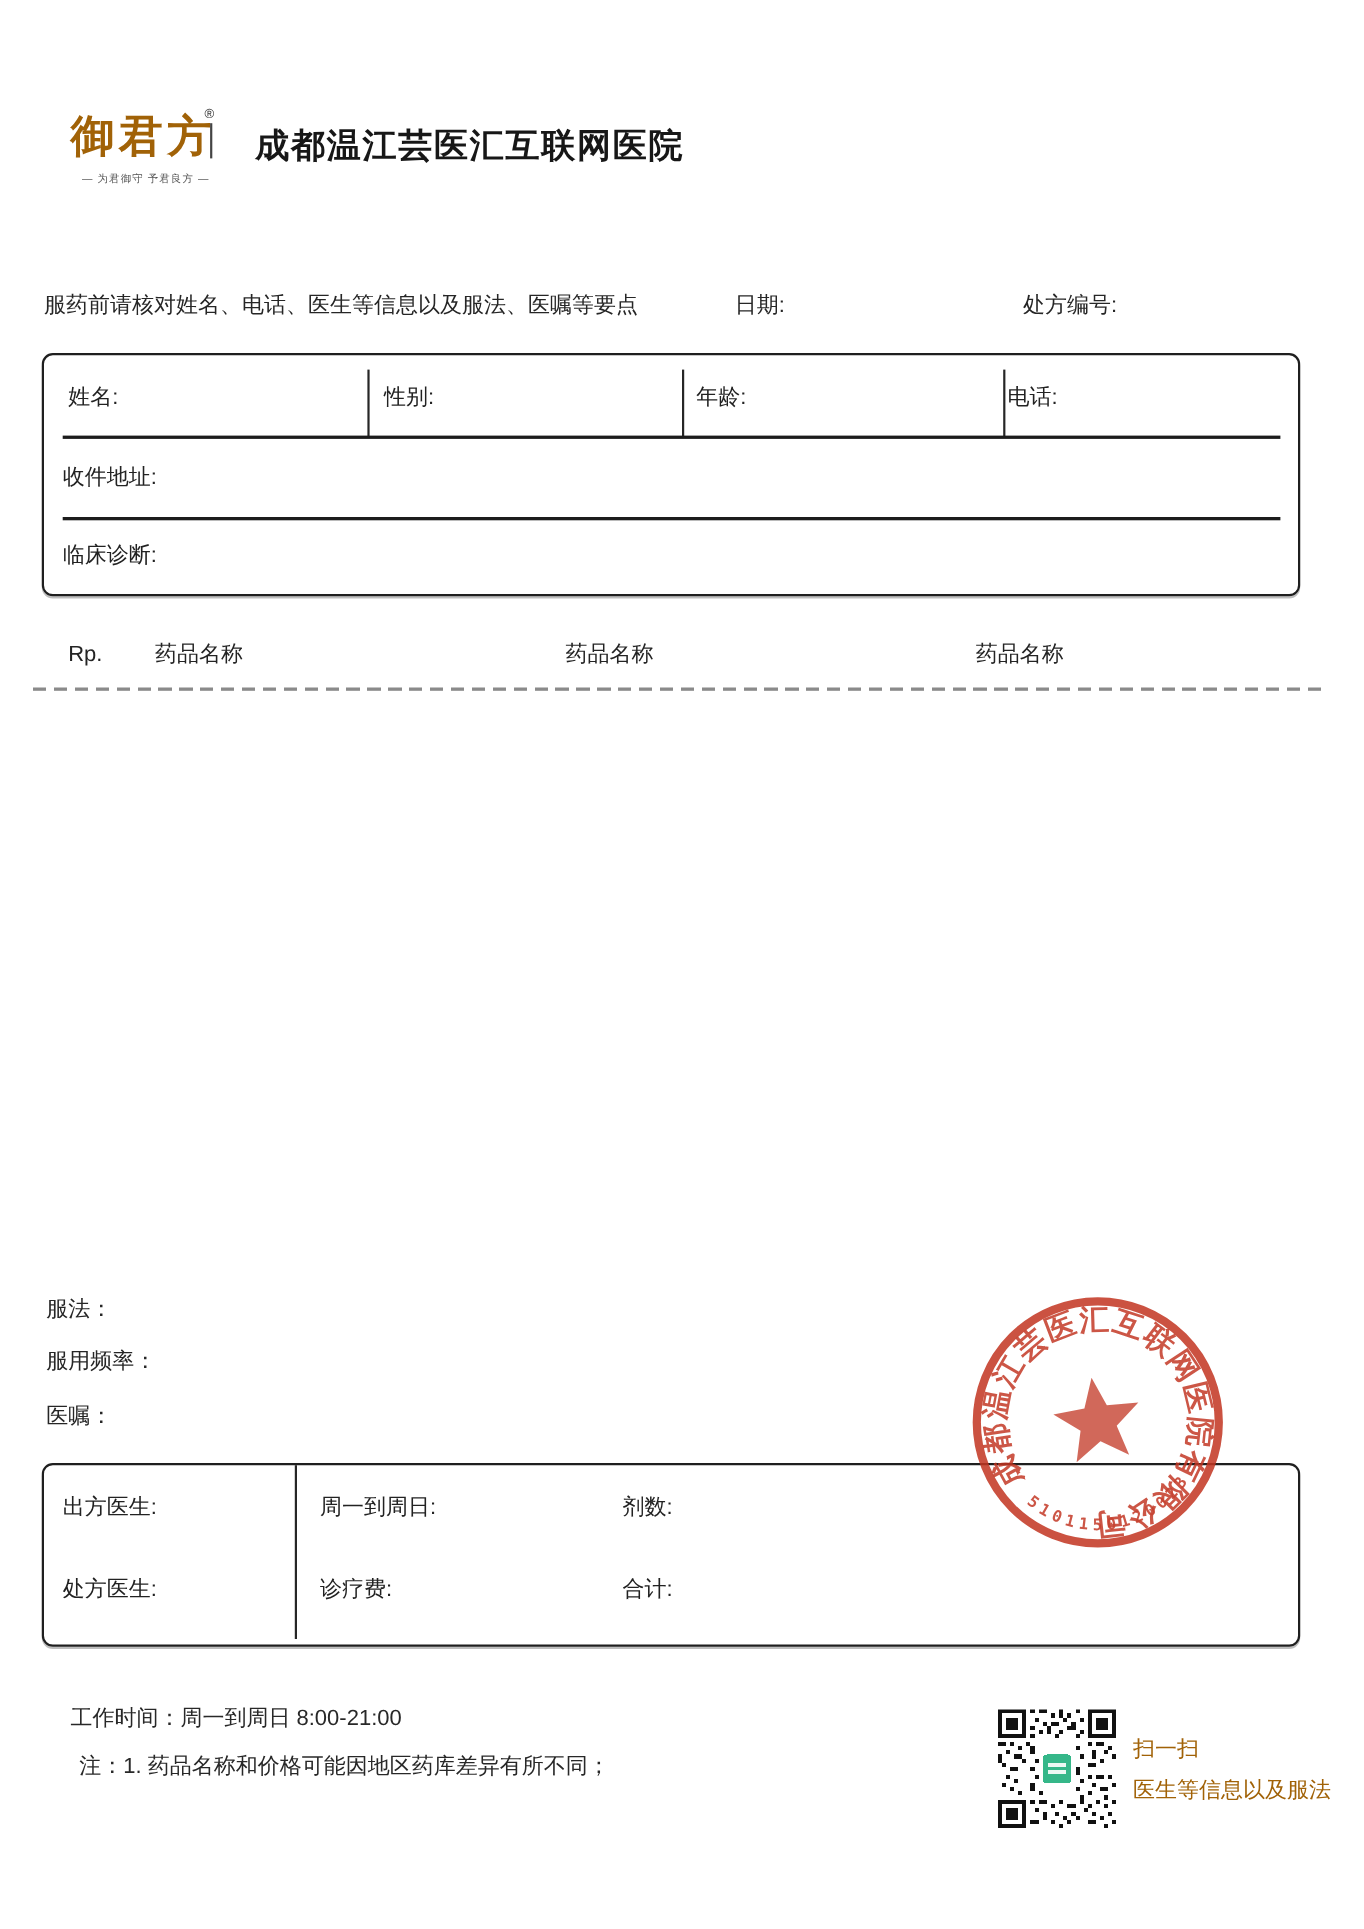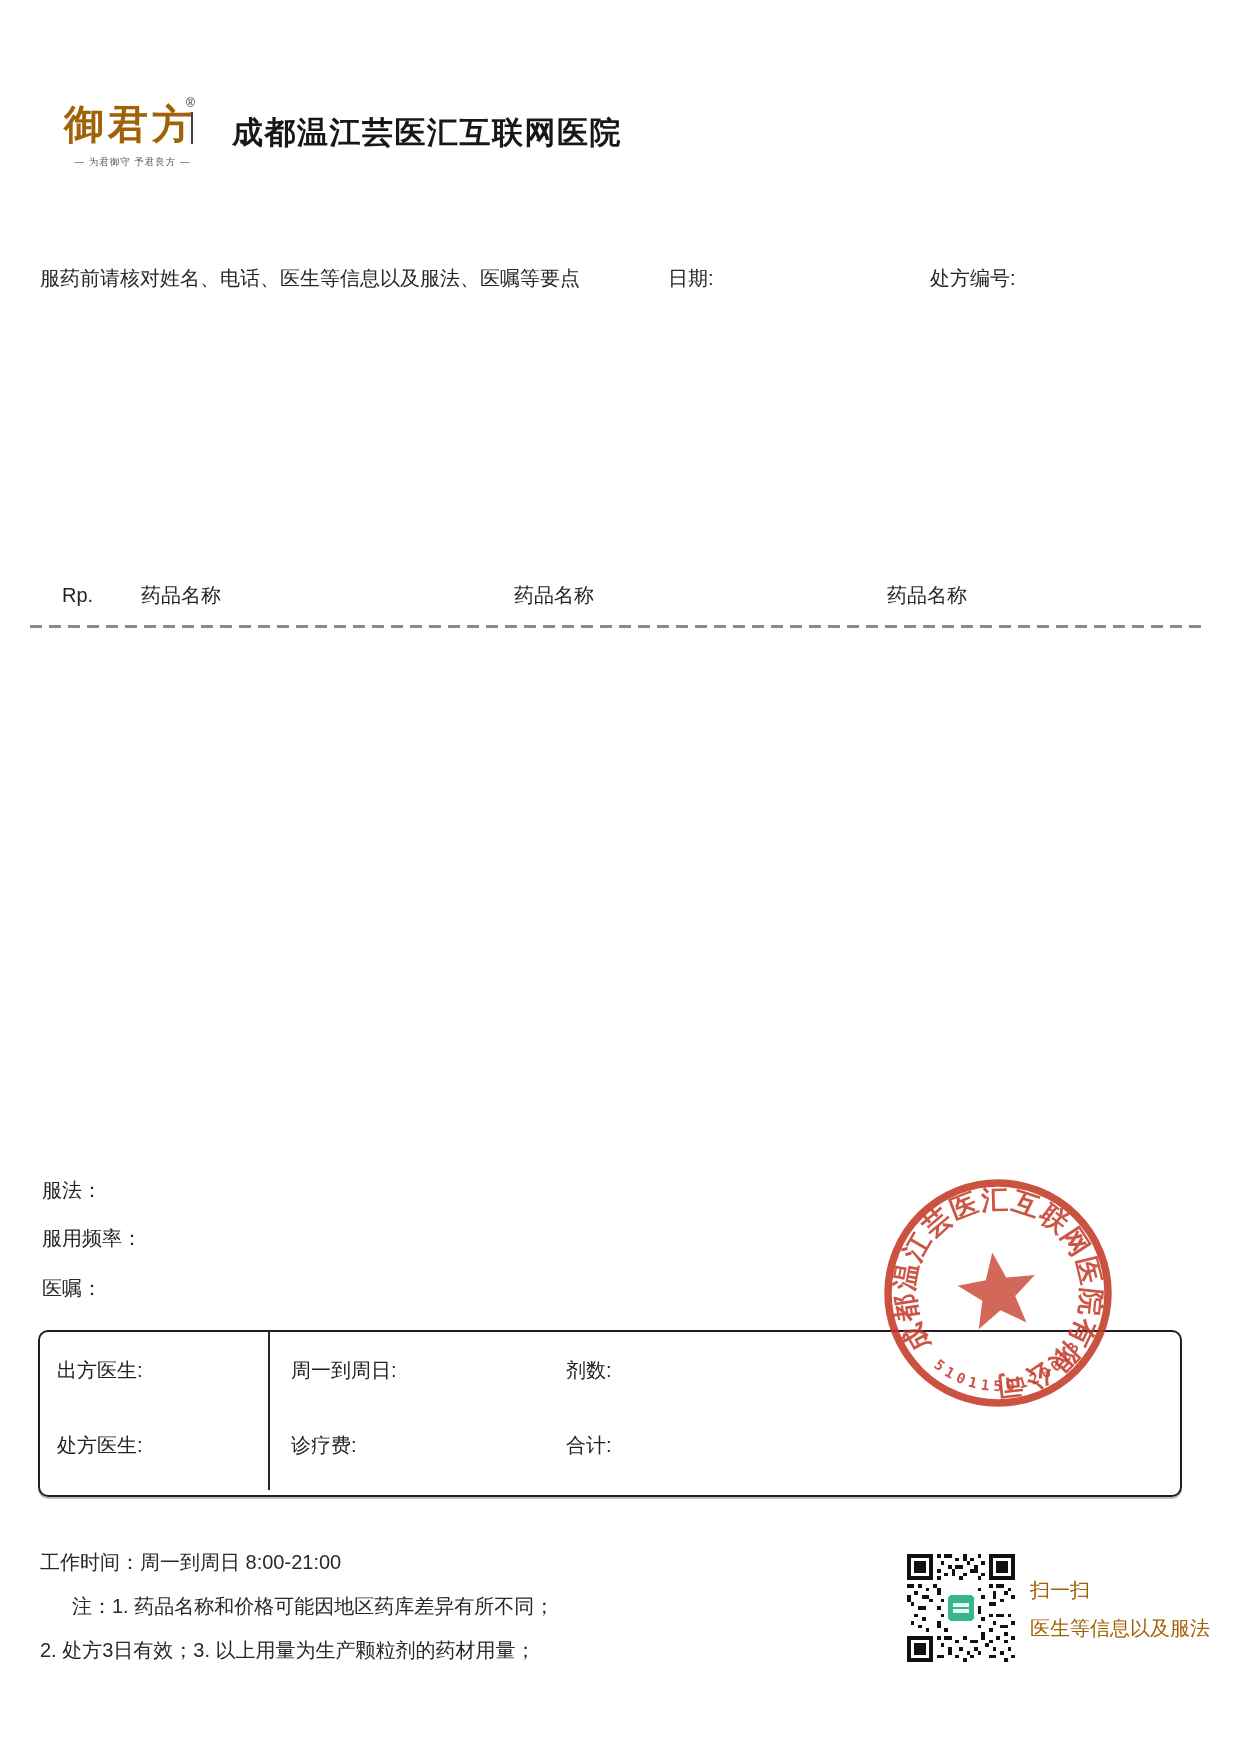--- a/index.html
+++ b/index.html
@@ -50,20 +50,33 @@
   <div class="abs logo-brand">御君方</div>
   <div class="abs logo-reg">®</div>
   <div class="abs logo-mark"></div>
   <div class="abs logo-slogan">— 为君御守 予君良方 —</div>
   <div class="abs hospital-title">成都温江芸医汇互联网医院</div>
 
   <div class="abs notice check">服药前请核对姓名、电话、医生等信息以及服法、医嘱等要点</div>
   <div class="abs notice date">日期:</div>
   <div class="abs notice rxno">处方编号:</div>
 
+  <div class="abs formbox patient-box">
+    <div class="vline" style="left:294px;top:13px;height:62px;"></div>
+    <div class="vline" style="left:580px;top:13px;height:62px;"></div>
+    <div class="vline" style="left:872px;top:13px;height:62px;"></div>
+    <div class="cell-label" style="left:22px;top:26px;">姓名:</div>
+    <div class="cell-label" style="left:309px;top:26px;">性别:</div>
+    <div class="cell-label" style="left:593px;top:26px;">年龄:</div>
+    <div class="cell-label" style="left:876px;top:26px;">电话:</div>
+    <div class="hline" style="top:73px;"></div>
+    <div class="cell-label" style="left:17px;top:99px;">收件地址:</div>
+    <div class="hline" style="top:147px;"></div>
+    <div class="cell-label" style="left:17px;top:170px;">临床诊断:</div>
+  </div>
 
   <div class="abs rp-row" style="left:62px;">Rp.</div>
   <div class="abs rp-row" style="left:141px;">药品名称</div>
   <div class="abs rp-row" style="left:514px;">药品名称</div>
   <div class="abs rp-row" style="left:887px;">药品名称</div>
   <div class="abs dashes"></div>
 
   <div class="abs" style="left:40px;top:640px;width:1160px;height:510px;"></div>
 
   <div class="abs usage-label" style="top:1177px;">服法：</div>
@@ -92,23 +105,22 @@
         <text font-size="27" font-weight="bold" letter-spacing="1.5" fill="#c23522" fill-opacity=".9" font-family="&quot;DejaVu Sans&quot;,&quot;Liberation Sans&quot;,sans-serif">
           <textPath href="#arcTop">成都温江芸医汇互联网医院有限公司</textPath>
         </text>
         <text font-size="14.5" font-weight="bold" letter-spacing="4.5" fill="#c23522" fill-opacity=".9" font-family="&quot;DejaVu Sans Mono&quot;,&quot;Liberation Mono&quot;,monospace">
           <textPath href="#arcBottom" startOffset="18">5101150120023</textPath>
         </text>
       </g>
     </svg>
   </div>
 
-  <div class="abs foot-line" style="top:1549px;">工作时间：周一到周日 8:00-21:00</div>
+  <div class="abs foot-line" style="top:1549px;margin-left:24px;">工作时间：周一到周日 8:00-21:00</div>
   <div class="abs foot-line" style="top:1593px;margin-left:32px;">注：1. 药品名称和价格可能因地区药库差异有所不同；</div>
-  <div class="abs foot-line" style="top:1637px;">2. 处方3日有效；3. 以上用量为生产颗粒剂的药材用量；</div>
 
   <div class="abs qr">
     <svg width="108" height="108" viewBox="0 0 29 29" shape-rendering="crispEdges">
       <g fill="#111">
         <path fill-rule="evenodd" d="M0 0h7v7H0zM1 1v5h5V1z"></path>
           <rect x="2" y="2" width="3" height="3"></rect>
         <path fill-rule="evenodd" d="M22 0h7v7h-7zM23 1v5h5V1z"></path>
           <rect x="24" y="2" width="3" height="3"></rect>
         <path fill-rule="evenodd" d="M0 22h7v7H0zM1 23v5h5v-5z"></path>
           <rect x="2" y="24" width="3" height="3"></rect>

